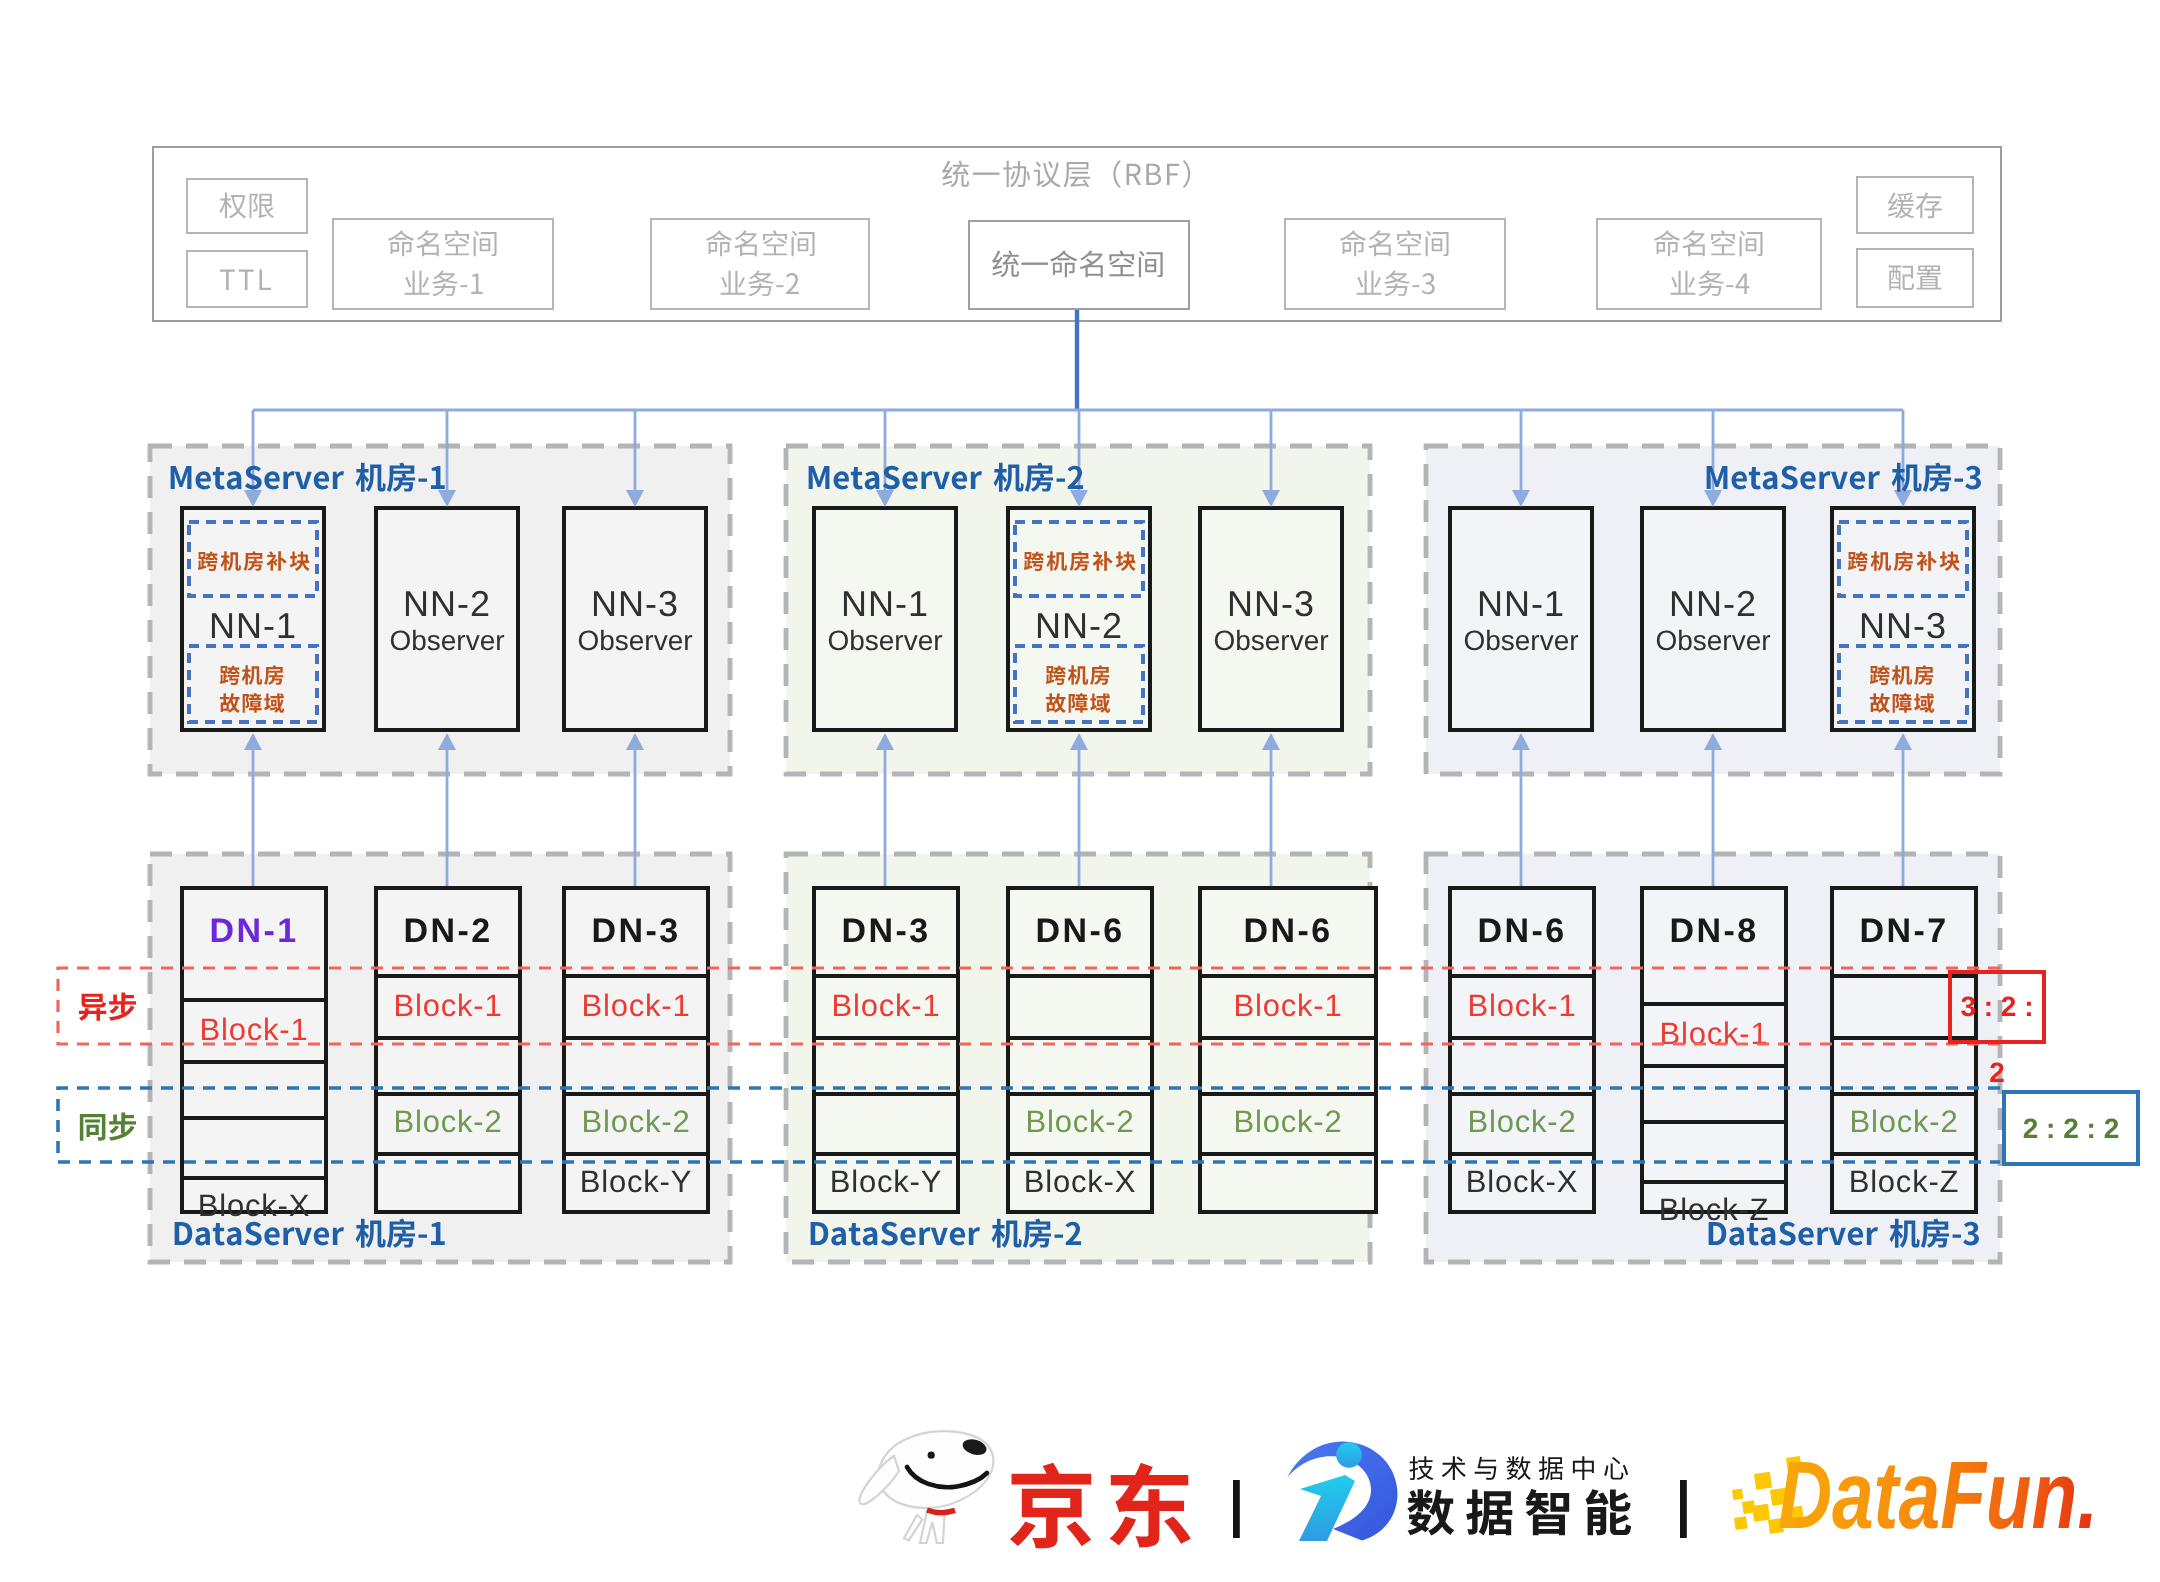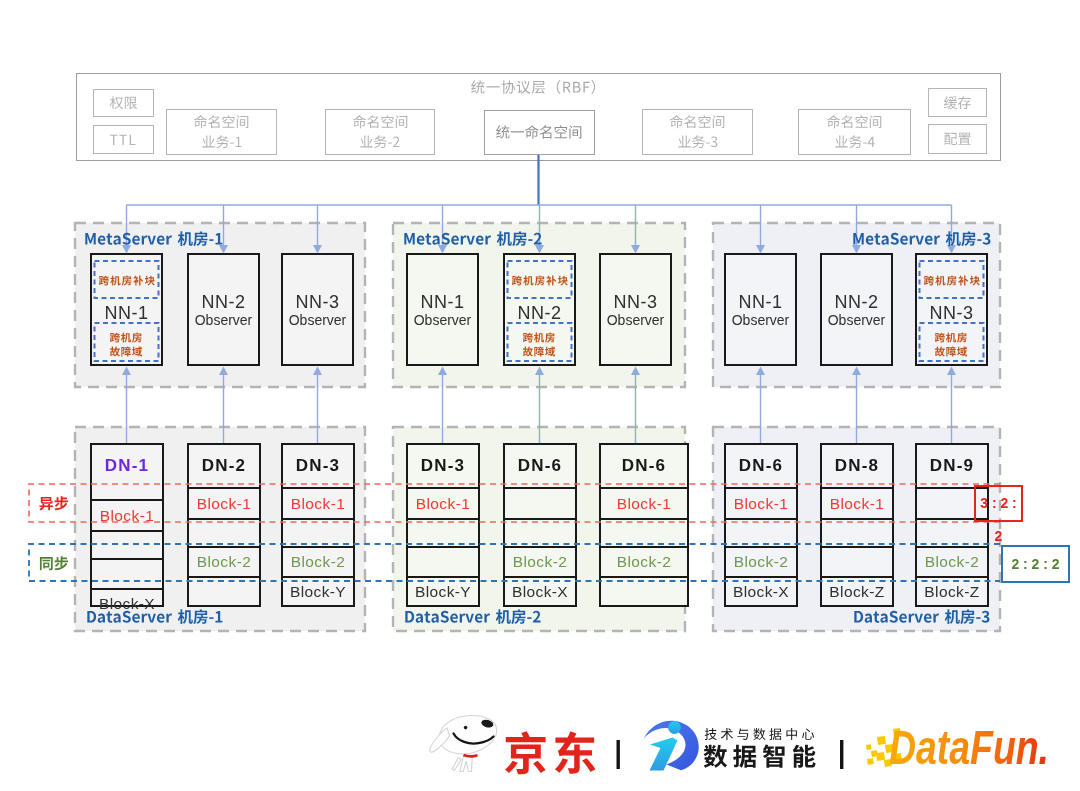--- a/index.html
+++ b/index.html
@@ -175,28 +175,28 @@
     <div style="height:29px;line-height:27px;border-top:2px solid #191919;text-align:center;font-size:15.5px;letter-spacing:.4px;color:#303030"></div>
   </div>
 <div class="abs" style="left:724px;top:443px;width:74px;height:164px;border:2px solid #191919;background:#f2f4f8">
     <div style="height:42px;line-height:42px;text-align:center;font-weight:bold;font-size:17px;color:#191919;letter-spacing:1.2px">DN-6</div>
     <div style="height:31px;line-height:29px;border-top:2px solid #191919;text-align:center;font-size:15.5px;letter-spacing:.4px;color:#ed3b33">Block-1</div>
     <div style="height:28px;line-height:26px;border-top:2px solid #191919;text-align:center;font-size:15.5px;letter-spacing:.4px;color:#303030"></div>
     <div style="height:30px;line-height:28px;border-top:2px solid #191919;text-align:center;font-size:15.5px;letter-spacing:.4px;color:#6f9850">Block-2</div>
     <div style="height:29px;line-height:27px;border-top:2px solid #191919;text-align:center;font-size:15.5px;letter-spacing:.4px;color:#303030">Block-X</div>
   </div>
 <div class="abs" style="left:820px;top:443px;width:74px;height:164px;border:2px solid #191919;background:#f2f4f8">
-    <div style="height:42px;line-height:42px;text-align:center;font-weight:bold;font-size:17px;color:#191919;letter-spacing:1.2px">DN-8</div>
+    <div style="height:56px;line-height:42px;text-align:center;font-weight:bold;font-size:17px;color:#191919;letter-spacing:1.2px">DN-8</div>
     <div style="height:31px;line-height:29px;border-top:2px solid #191919;text-align:center;font-size:15.5px;letter-spacing:.4px;color:#ed3b33">Block-1</div>
     <div style="height:28px;line-height:26px;border-top:2px solid #191919;text-align:center;font-size:15.5px;letter-spacing:.4px;color:#303030"></div>
     <div style="height:30px;line-height:28px;border-top:2px solid #191919;text-align:center;font-size:15.5px;letter-spacing:.4px;color:#303030"></div>
     <div style="height:29px;line-height:27px;border-top:2px solid #191919;text-align:center;font-size:15.5px;letter-spacing:.4px;color:#303030">Block-Z</div>
   </div>
 <div class="abs" style="left:915px;top:443px;width:74px;height:164px;border:2px solid #191919;background:#f2f4f8">
-    <div style="height:42px;line-height:42px;text-align:center;font-weight:bold;font-size:17px;color:#191919;letter-spacing:1.2px">DN-9</div>
+    <div style="height:42px;line-height:42px;text-align:center;font-weight:bold;font-size:17px;color:#191919;letter-spacing:1.2px">DN-7</div>
     <div style="height:31px;line-height:29px;border-top:2px solid #191919;text-align:center;font-size:15.5px;letter-spacing:.4px;color:#303030"></div>
     <div style="height:28px;line-height:26px;border-top:2px solid #191919;text-align:center;font-size:15.5px;letter-spacing:.4px;color:#303030"></div>
     <div style="height:30px;line-height:28px;border-top:2px solid #191919;text-align:center;font-size:15.5px;letter-spacing:.4px;color:#6f9850">Block-2</div>
     <div style="height:29px;line-height:27px;border-top:2px solid #191919;text-align:center;font-size:15.5px;letter-spacing:.4px;color:#303030">Block-Z</div>
   </div>
 <svg class="lay" width="1080" height="791" fill="none">
     <path d="M538.5 155 V205" stroke="#4472c4" stroke-width="2.2"></path>
     <path d="M126.5 205 H951.5" stroke="#8faadc" stroke-width="1.4"></path>
     <path d="M126.5 205 V246" stroke="#8faadc" stroke-width="1.4"></path>
     <path d="M122.0 245 L131.0 245 L126.5 253.5 Z" fill="#8faadc"></path>

